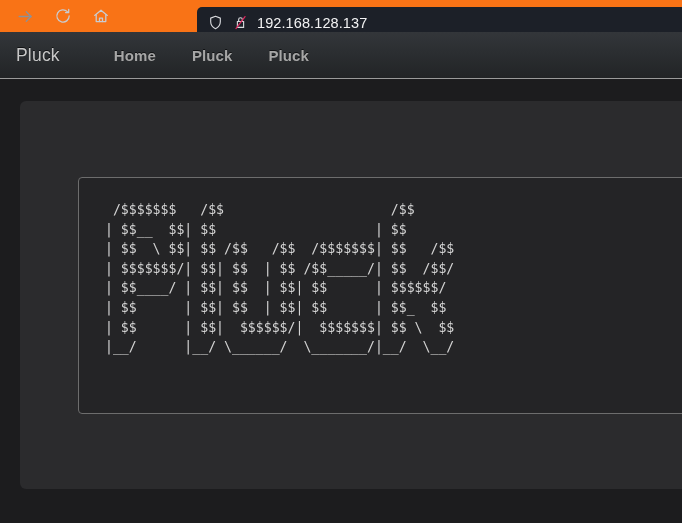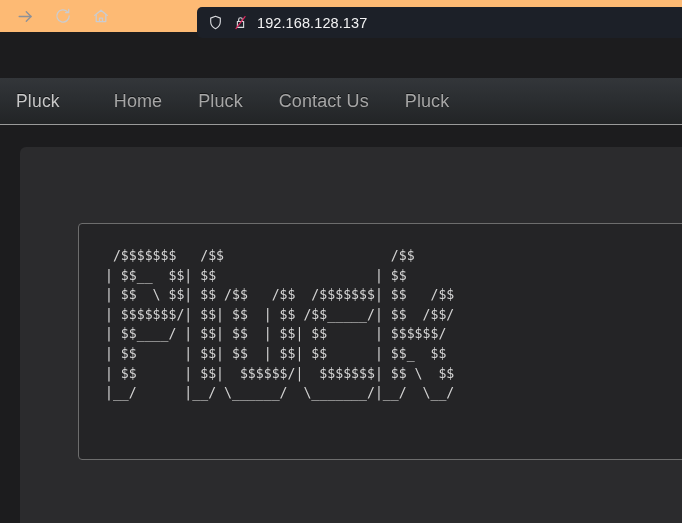--- a/index.html
+++ b/index.html
@@ -11,21 +11,21 @@
     overflow: hidden;
     background: #1c1c1e;
     font-family: "Liberation Sans", sans-serif;
   }
 
   
   .browser-toolbar {
     position: relative;
     height: 32px;
     width: 682px;
-    background: #fdba74;
+    background: #f97316;
     display: flex;
     align-items: center;
     padding: 0 0 0 8px;
   }
 
   .nav-btns {
     display: flex;
     align-items: center;
     gap: 4px;
     flex: 0 0 auto;
@@ -71,39 +71,39 @@
   .site-navbar {
     position: relative;
     height: 47px;
     width: 682px;
     background: linear-gradient(to bottom, #33363a 0%, #2b2e31 45%, #222426 100%);
     border-bottom: 1px solid #9a9a9a;
     display: flex;
     align-items: center;
     padding-left: 16px;
     gap: 0;
-    margin-top: 46px;
   }
   .brand {
     color: #c8c8c8;
     font-size: 17.5px;
     font-weight: 400;
     padding: 0 14px 0 0;
     margin-right: 22px;
     letter-spacing: 0.2px;
     text-shadow: 0 -1px 0 rgba(0,0,0,.6);
   }
   .nav-link {
     color: #a6a6a6;
-    font-size: 18px;
+    font-size: 15px;
     padding: 0 18px;
     text-decoration: none;
     letter-spacing: 0.1px;
     text-shadow: 0 -1px 0 rgba(0,0,0,.6);
     cursor: default;
+    font-weight: bold;
   }
 
   
   .page {
     width: 682px;
     height: 431px;
     background: #1c1c1e;
     padding: 22px 0 0 20px;
   }
 
@@ -191,21 +191,20 @@
     <span class="url-text" title="192.168.128.137">192.168.128.137</span>
   </div>
 
 </div>
 
 <div class="site-navbar">
   <span class="brand">Pluck</span>
 
   <a class="nav-link" href="#">Home</a>
   <a class="nav-link" href="#">Pluck</a>
-  <a class="nav-link" href="#">Contact Us</a>
   <a class="nav-link" href="#">Pluck</a>
 </div>
 
 <div class="page">
   <div class="jumbotron">
     <div class="ascii-box">
       <pre class="ascii">  /$$$$$$$   /$$                     /$$    
  | $$__  $$| $$                    | $$    
  | $$  \ $$| $$ /$$   /$$  /$$$$$$$| $$   /$$
  | $$$$$$$/| $$| $$  | $$ /$$_____/| $$  /$$/

